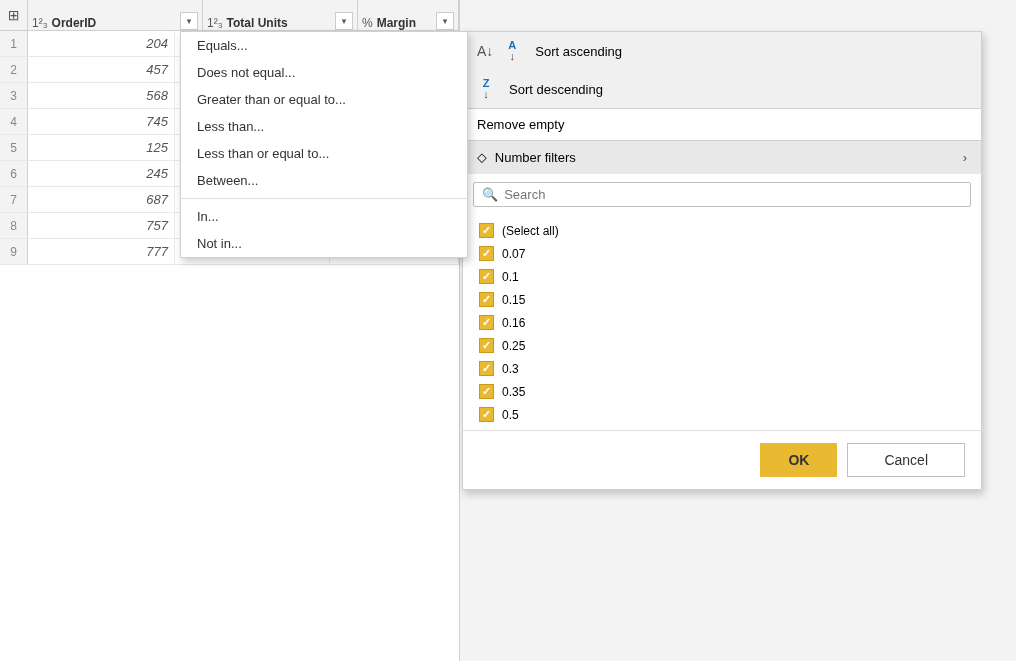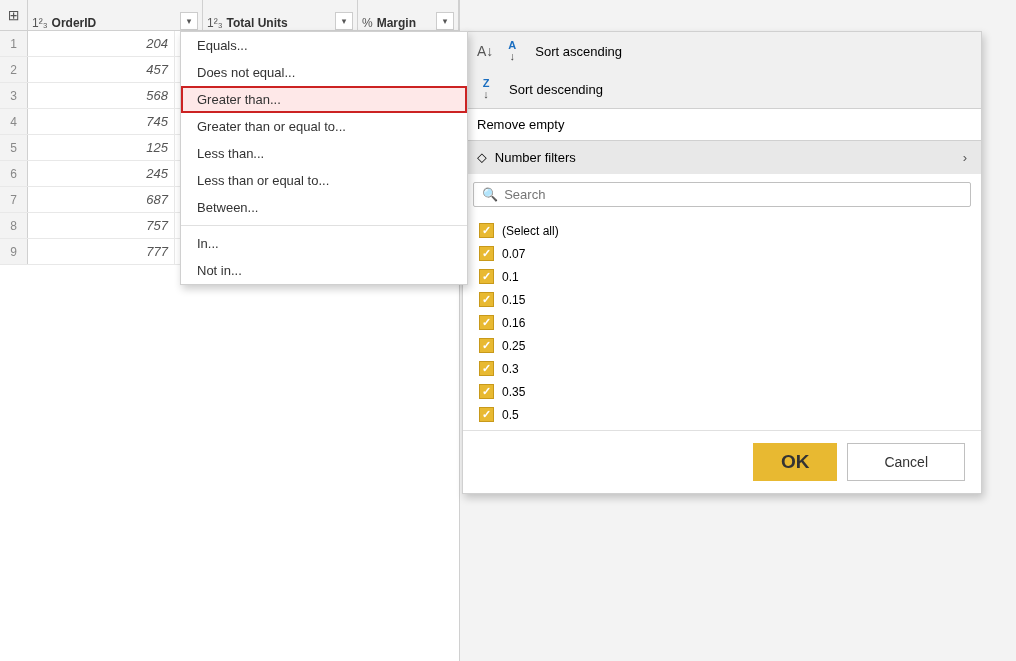--- a/index.html
+++ b/index.html
@@ -275,21 +275,21 @@
       justify-content: flex-end;
       gap: 10px;
       padding: 12px 16px;
       border-top: 1px solid #e0e0e0;
     }
 
     .btn-ok {
       background: #E8B931;
       border: none;
       padding: 8px 28px;
-      font-size: 19px;
+      font-size: 14px;
       font-weight: 600;
       cursor: pointer;
       color: #333;
     }
 
     .btn-cancel {
       background: white;
       border: 1px solid #c0c0c0;
       padding: 8px 36px;
       font-size: 14px;
@@ -449,23 +449,20 @@
       </div>
     </div>
   </div>
 
   <div class="context-menu">
     <div class="menu-item">
       <span>Equals...</span>
     </div>
     <div class="menu-item">
       <span>Does not equal...</span>
-    </div>
-    <div class="menu-item highlighted">
-      <span>Greater than...</span>
     </div>
     <div class="menu-item">
       <span>Greater than or equal to...</span>
     </div>
     <div class="menu-item">
       <span>Less than...</span>
     </div>
     <div class="menu-item">
       <span>Less than or equal to...</span>
     </div>

